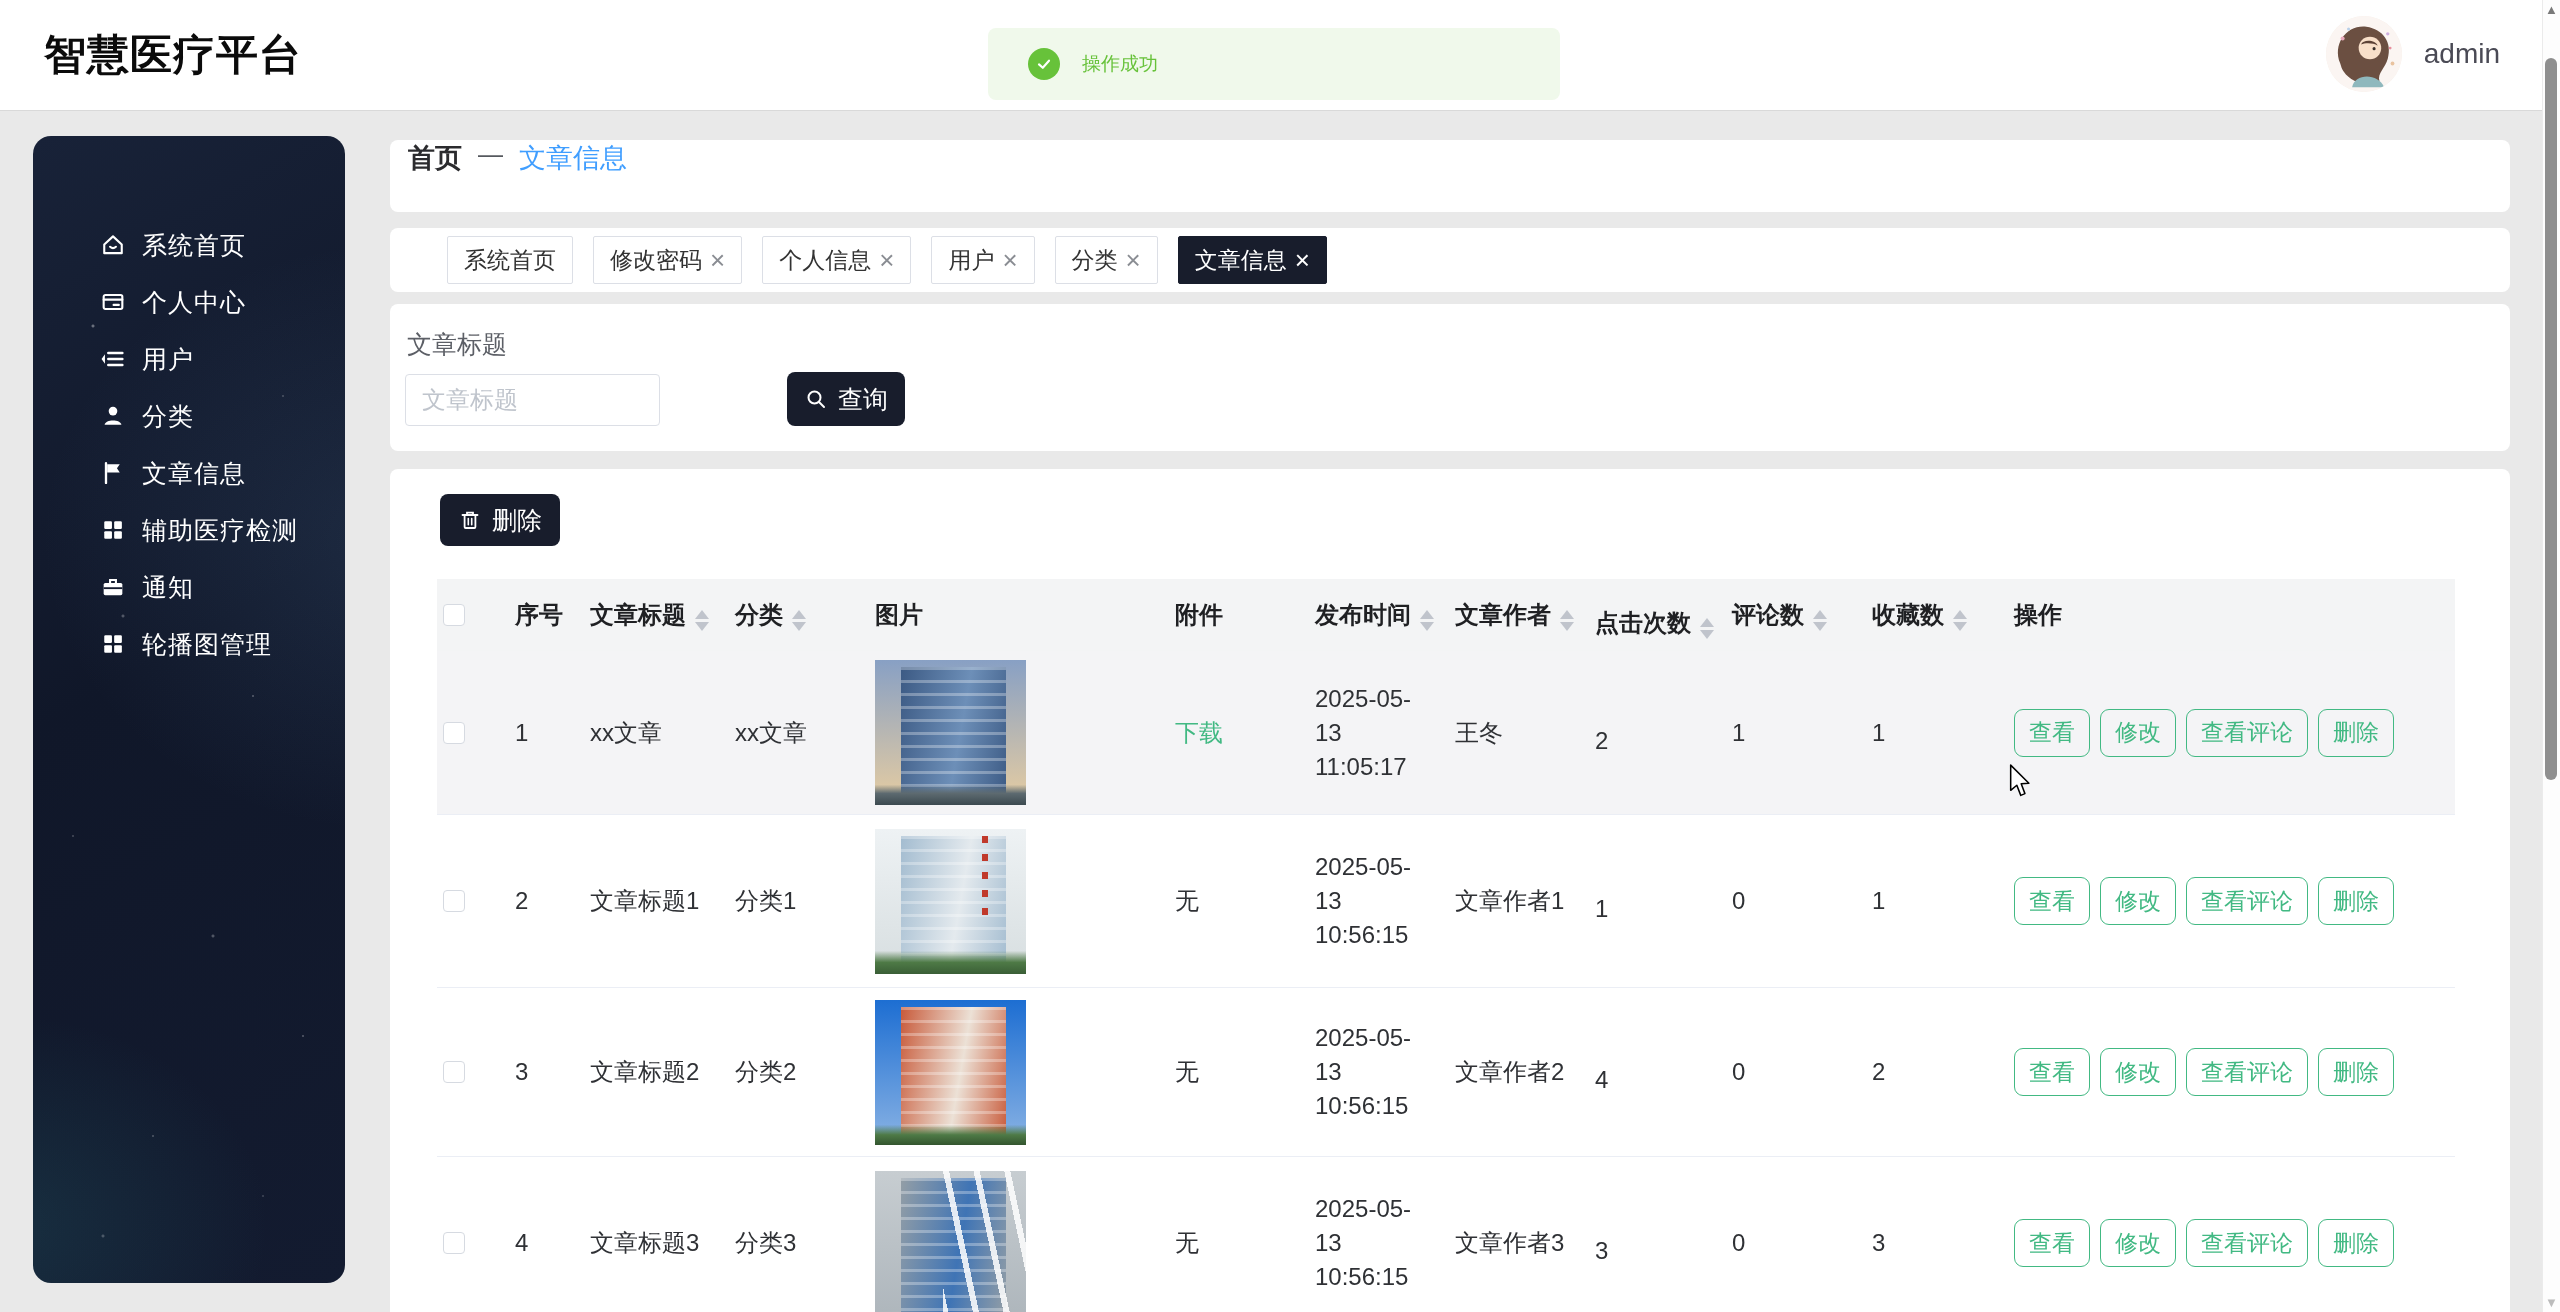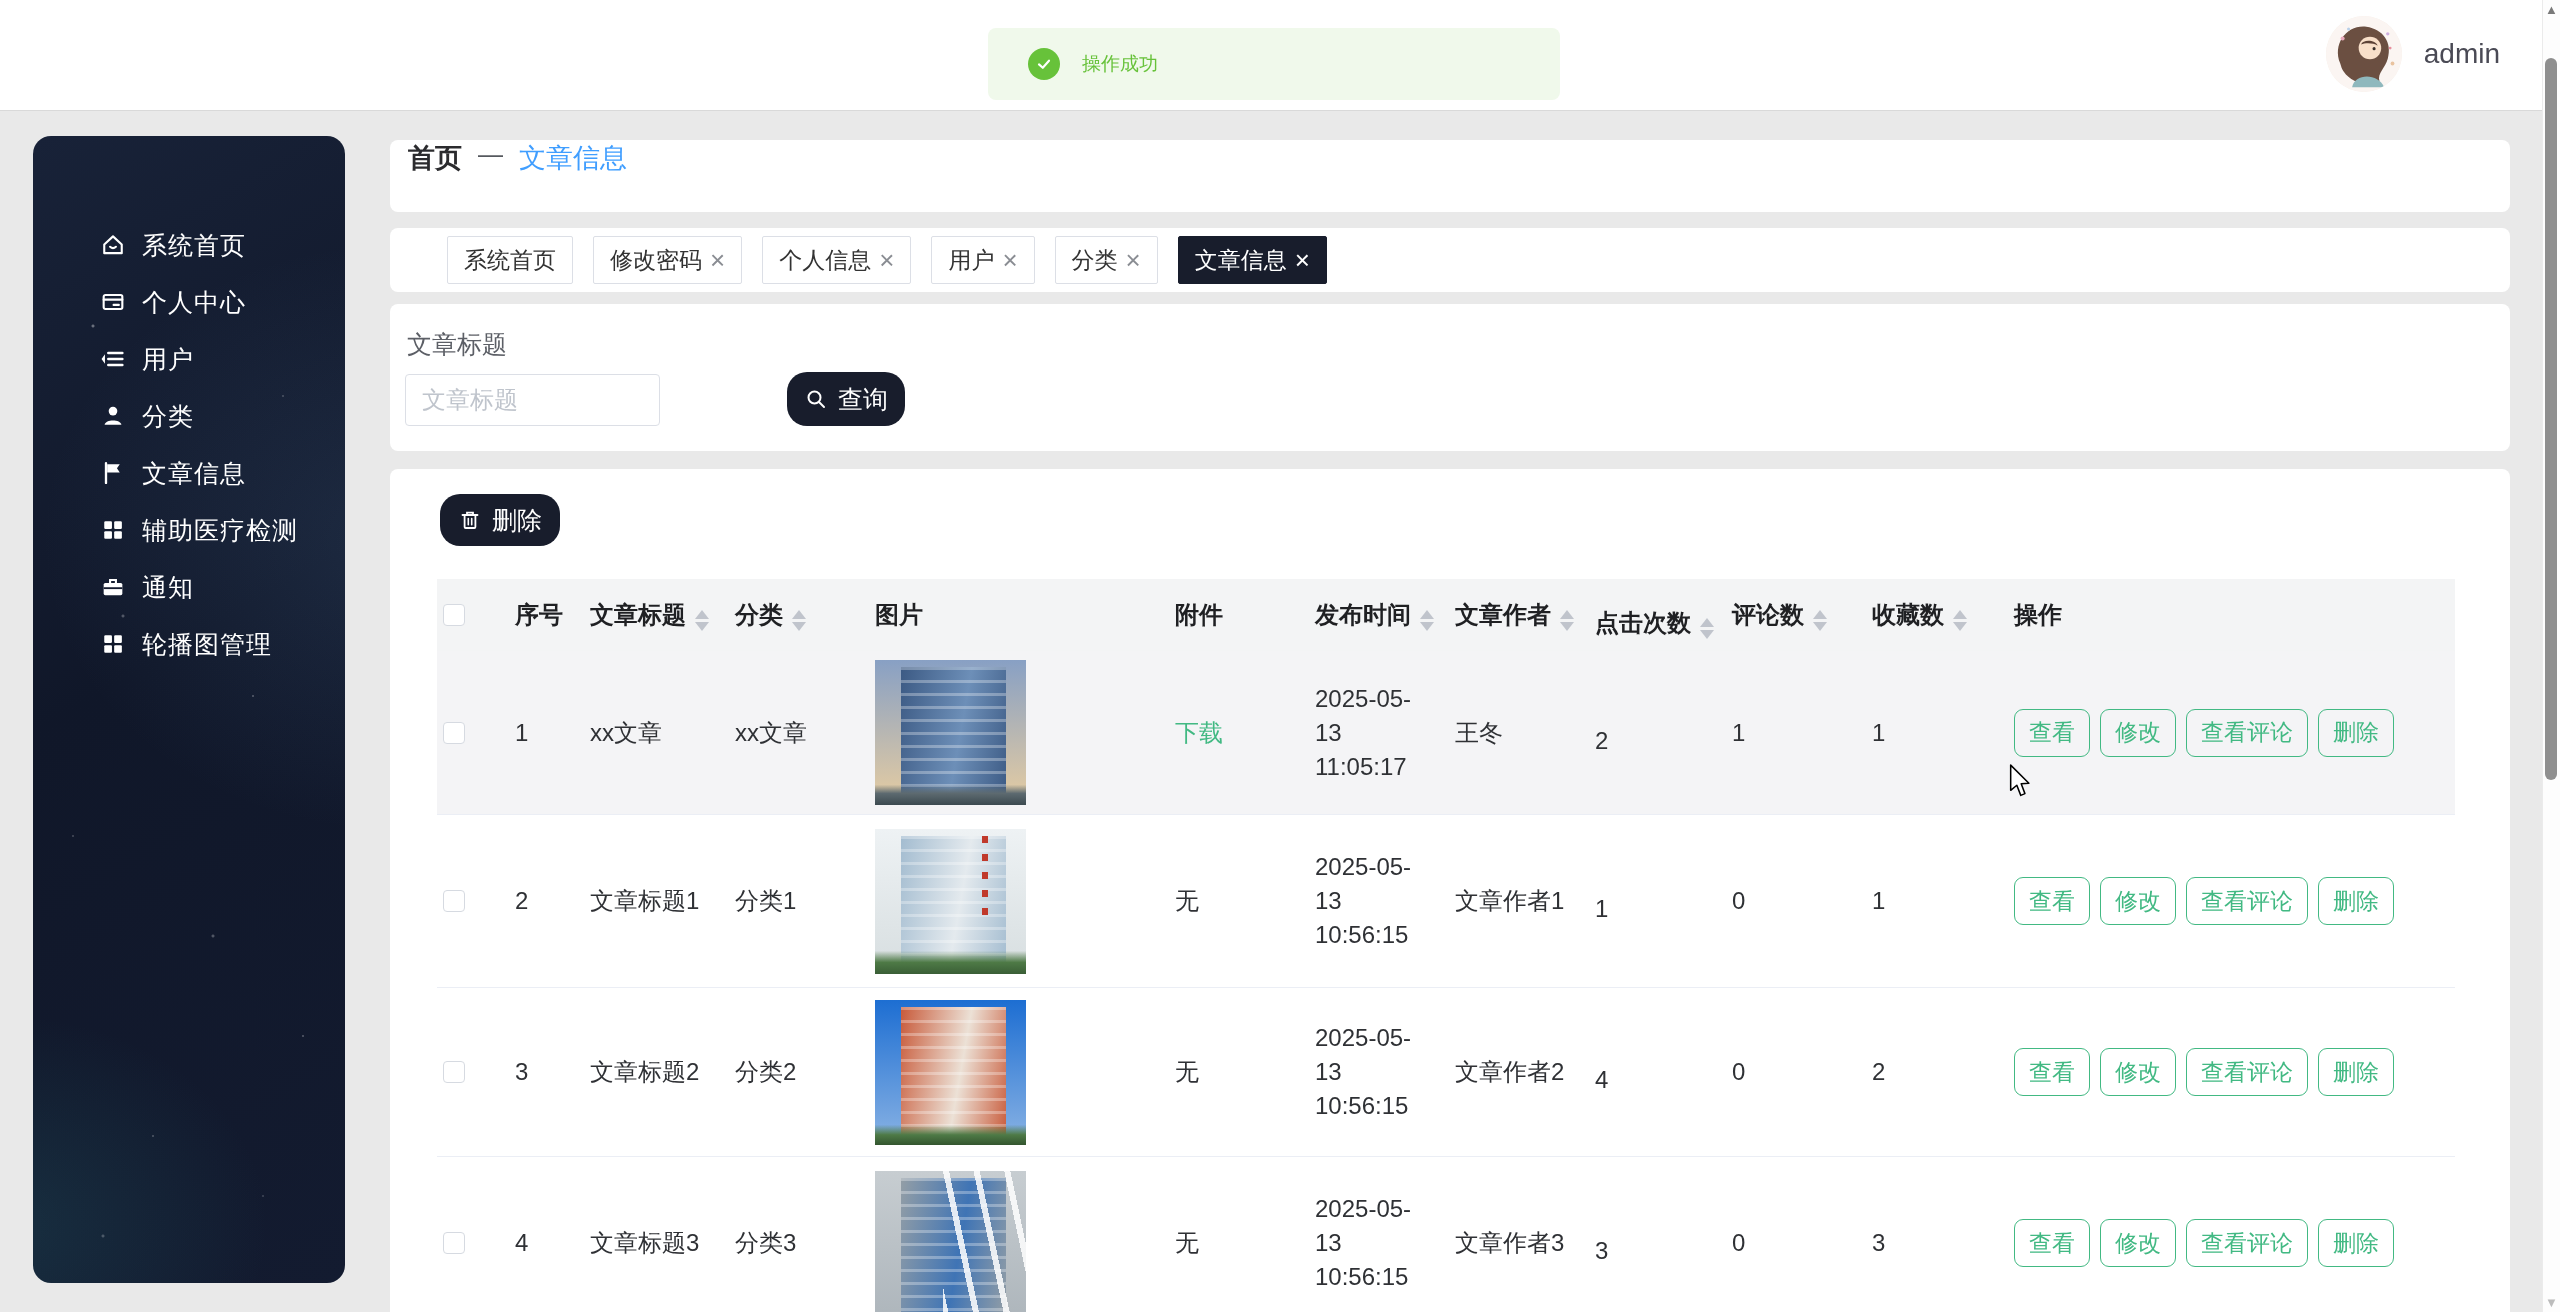--- a/index.html
+++ b/index.html
@@ -81,21 +81,21 @@
   .search-card{height:147px;position:relative;margin-bottom:18px;}
   .search-label{position:absolute;left:17px;top:24px;font-size:25px;color:#5c5f66;}
   .search-input{
     position:absolute;left:15px;top:70px;width:255px;height:52px;box-sizing:border-box;
     border:1px solid #dcdfe6;border-radius:4px;font-size:24px;padding:0 16px;color:#303133;outline:none;
     font-family:"Liberation Sans","DejaVu Sans",sans-serif;
   }
   .search-input::placeholder{color:#bfc4cc;}
   .btn-dark{
     display:inline-flex;align-items:center;justify-content:center;
-    background:var(--navy,#181d2c);color:#fff;border:none;border-radius:20px;
+    background:var(--navy,#181d2c);color:#fff;border:none;border-radius:8px;
     font-size:25px;cursor:pointer;font-family:inherit;
   }
   .btn-dark svg{width:24px;height:24px;margin-right:10px;}
   .query-btn{position:absolute;left:397px;top:68px;width:118px;height:54px;}
   .table-card{height:880px;position:relative;}
   .delete-btn{position:absolute;left:50px;top:25px;width:120px;height:52px;}
   
   .table{position:absolute;left:47px;top:110px;width:2018px;}
   .t-row{display:flex;align-items:center;}
   .t-head{height:72px;background:#f3f4f5;font-weight:bold;color:#1f2023;font-size:24px;}
@@ -160,20 +160,21 @@
   .sb-thumb{position:absolute;left:2px;top:58px;width:12px;height:722px;background:#8f8f8f;border-radius:7px;cursor:grab;}
   
   .cursor{position:absolute;left:2007px;top:764px;z-index:50;pointer-events:none;}
 </style>
 </head>
 <body>
 
 <div>
 
   <header class="top-header">
+    <h1 class="app-title">智慧医疗平台</h1>
     <div class="toast">
       <span class="toast-icon">
         <svg viewBox="0 0 24 24" fill="none">
             <path d="M6 12.5 L10.5 16.5 L18 8" stroke="#ffffff" stroke-width="2.6" stroke-linecap="round" stroke-linejoin="round"></path>
           </svg>
       </span>
       <span class="toast-text">操作成功</span>
     </div>
     <div class="user-box">
       <span class="avatar">

